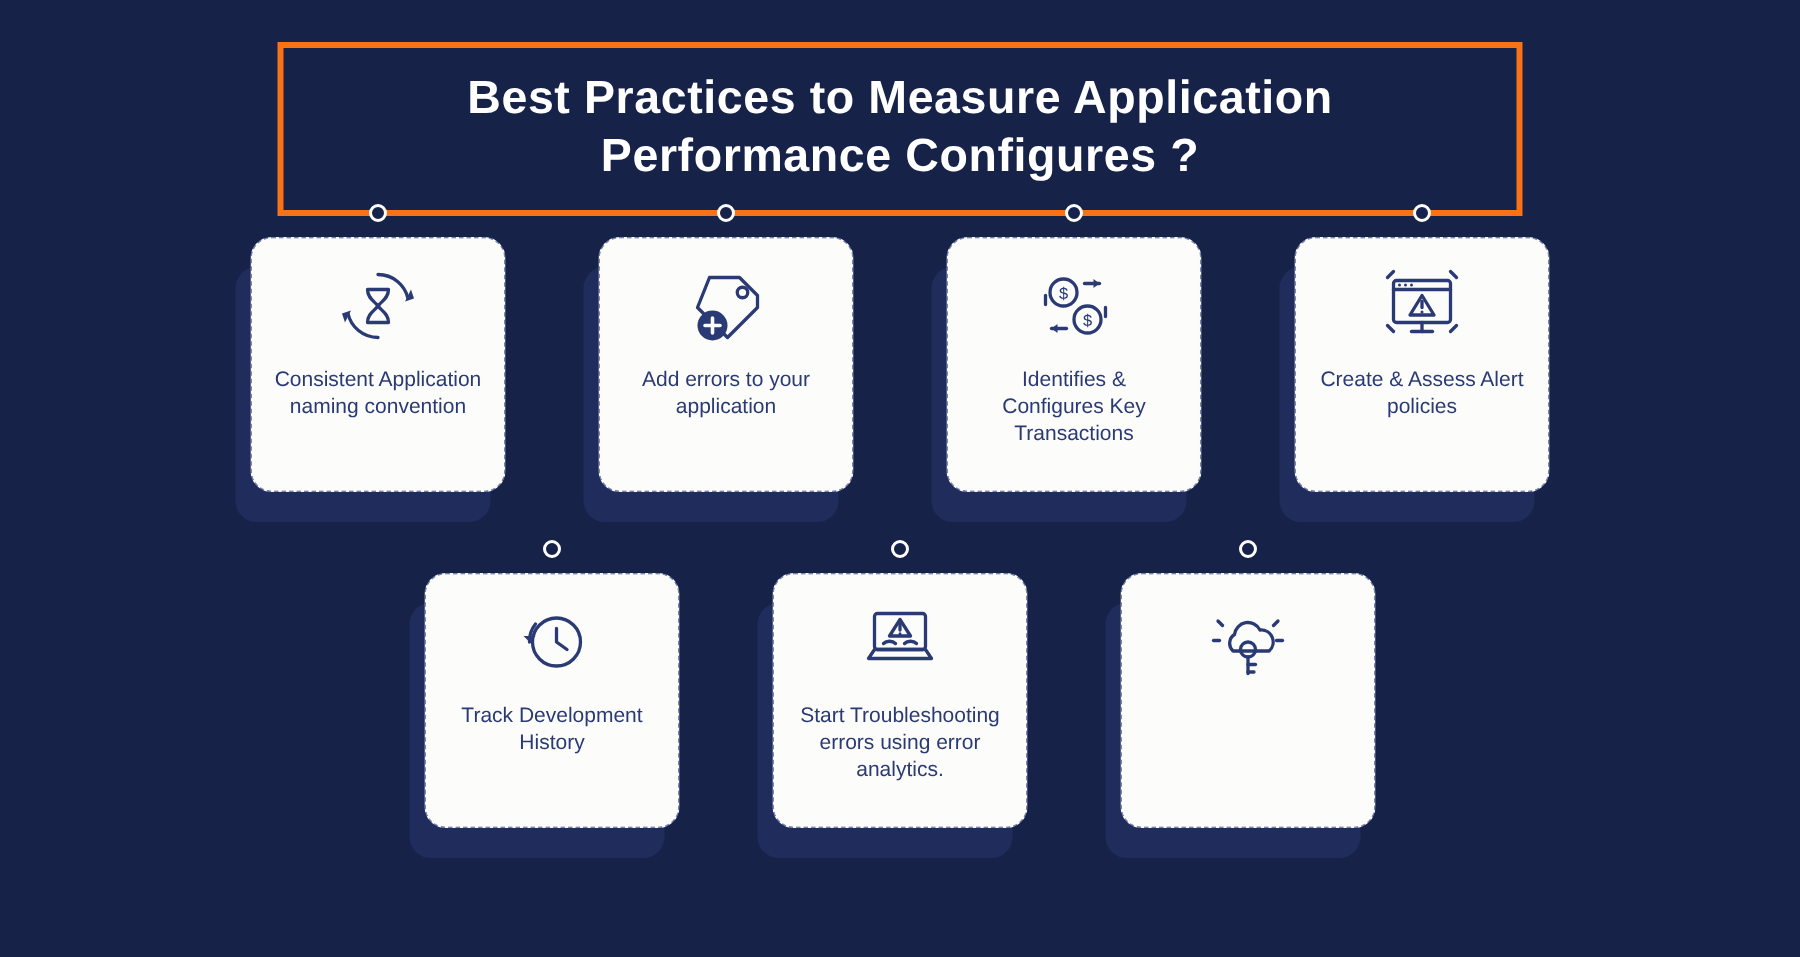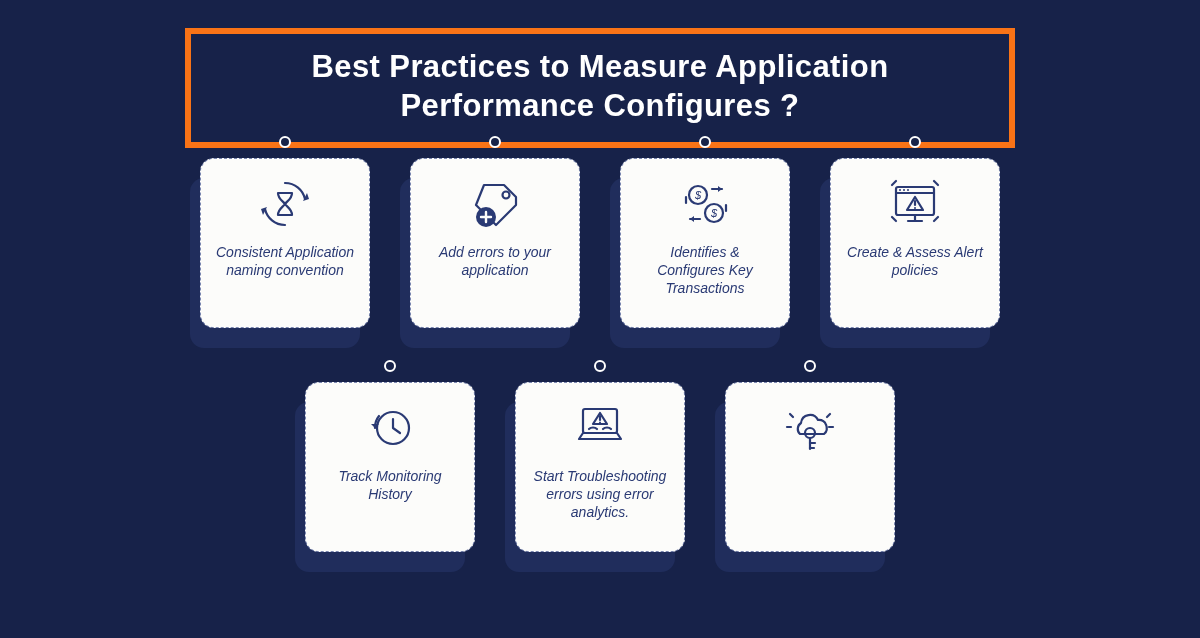--- a/index.html
+++ b/index.html
@@ -8,43 +8,42 @@
     background: #172249;
     font-family: "Segoe UI", Arial, sans-serif;
     color: #fff;
     position: relative;
   }
   .title-box {
     position: absolute;
     left: 185px;
     top: 28px;
     width: 830px;
-    border: 6px solid #f97316;
+    border: 4px solid #f97316;
     background: #172249;
     padding: 14px 20px 16px 20px;
     text-align: center;
   }
   .title-box .t1 {
     font-size: 31px;
     font-weight: 700;
     letter-spacing: 0.4px;
     line-height: 1.25;
   }
   .cards-area {
     position: absolute;
     left: 0;
     top: 158px;
     width: 1200px;
   }
   .row {
     display: flex;
     justify-content: center;
-    gap: 40px;
+    gap: 62px;
     margin-bottom: 44px;
-    font-style: italic;
   }
   .card-wrap {
     position: relative;
     width: 170px;
     height: 180px;
   }
   .card-shadow {
     position: absolute;
     width: 170px;
     height: 170px;
@@ -239,21 +238,21 @@
   <div class="row">
     <div class="card-wrap">
       <div class="card-shadow"></div>
       <div class="dot"></div>
       <div class="card">
         <div class="icon-slot">
           <svg width="58" height="58" viewBox="0 0 58 58">
               <use href="#ic-clock-history"></use>
             </svg>
         </div>
-        <div class="label">Track Monitoring History</div>
+        <div class="label">Track Development History</div>
       </div>
     </div>
 
     <div class="card-wrap">
       <div class="card-shadow"></div>
       <div class="dot"></div>
       <div class="card">
         <div class="icon-slot">
           <svg width="58" height="58" viewBox="0 0 58 58">
               <use href="#ic-laptop-error"></use>

